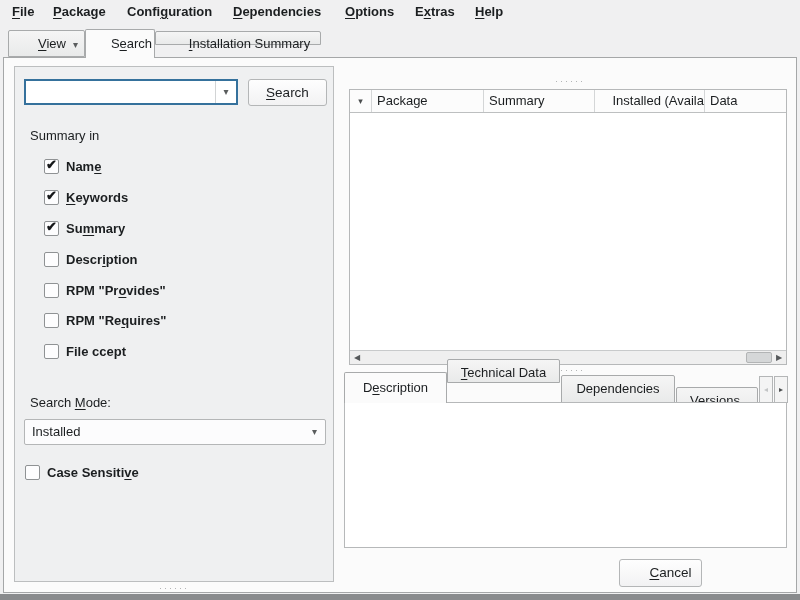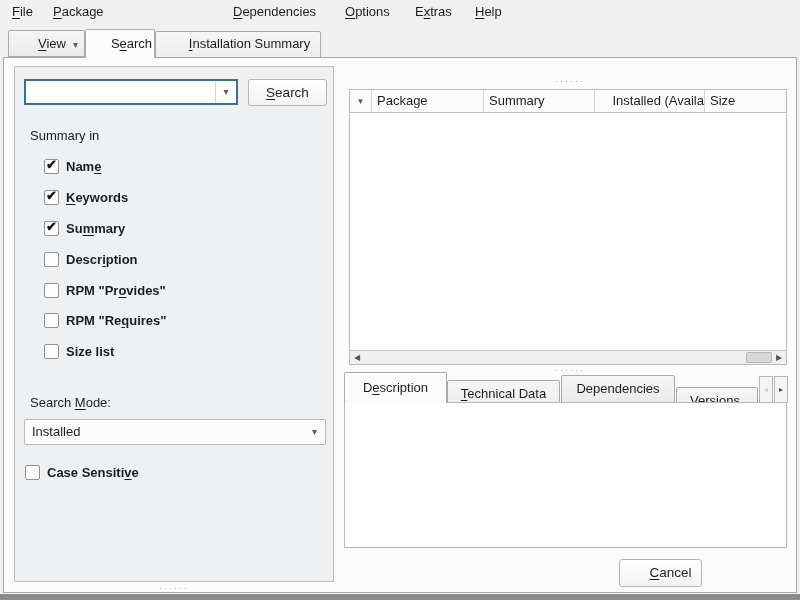--- a/index.html
+++ b/index.html
@@ -7,31 +7,31 @@
   body {
     font-family: "Liberation Sans", sans-serif;
     font-size: 13px;
     color: #1b1e20;
     background: #f0f0f1;
     position: relative;
   }
   u { text-underline-offset: 2px; }
 
   
-  .menubar { position:absolute; left:0; top:0; width:800px; height:24px; background:#f0f0f1; }
+  .menubar { position:absolute; left:0; top:0; width:800px; height:24px; background:#f0f0f1;font-weight:bold; }
   .menu-item { position:absolute; top:0; line-height:24px; padding:0 4px; cursor:default; }
 
   
   .top-tab { position:absolute; border:1px solid #a8aaab; background:linear-gradient(#f5f5f5,#e9eaea);
              text-align:center; cursor:default;padding-left:23px; }
   .tab-view { left:8px; top:30px; width:77px; height:27px; line-height:25px; border-radius:2px 2px 0 0; }
   .tab-view .arrow { font-size:10px; color:#5a5d5e; margin-left:7px; }
   .tab-search { left:85px; top:29px; width:70px; height:29px; line-height:27px;
                 background:#fbfbfb; border-bottom:none; z-index:3; border-radius:2px 2px 0 0; }
-  .tab-summary { left:155px; top:31px; width:166px; height:36px; line-height:24px; border-radius:2px 2px 0 0; }
+  .tab-summary { left:155px; top:31px; width:166px; height:14px; line-height:24px; border-radius:2px 2px 0 0; }
 
   
   .pane { position:absolute; left:3px; top:57px; width:794px; height:536px;
           background:#fbfbfb; border:1px solid #a5a7a8; z-index:1; }
 
   
   .left-panel { position:absolute; left:10px; top:8px; width:320px; height:516px;
                 background:#eff0f1; border:1px solid #bcbebf; }
   .search-combo { position:absolute; left:9px; top:12px; width:214px; height:26px;
                   background:#ffffff; border:2px solid #35719c; }
@@ -73,21 +73,21 @@
   .hscroll .left-a { left:0; }
   .hscroll .right-a { right:0; }
   .hthumb { position:absolute; right:14px; top:1px; width:26px; height:11px;
             background:#d5d7d8; border:1px solid #b2b4b5; border-radius:2px; }
 
   
   .dtab { position:absolute; border:1px solid #a8aaab; background:linear-gradient(#f5f5f5,#e9eaea);
           text-align:center; white-space:nowrap; overflow:hidden; cursor:default; border-radius:2px 2px 0 0; }
   .dtab-desc { left:340px; top:314px; width:103px; height:31px; line-height:29px;
                background:#fbfbfb; border-bottom:none; z-index:3; }
-  .dtab-tech { left:443px; top:322px; width:113px; height:36px; line-height:26px; }
+  .dtab-tech { left:443px; top:301px; width:113px; height:24px; line-height:26px; }
   .dtab-deps { left:557px; top:317px; width:114px; height:28px; line-height:26px; }
   .dtab-vers { left:672px; top:317px; width:82px; height:28px; line-height:26px; text-align:left; padding-left:13px;margin-top:12px; }
   .tab-scroll { position:absolute; top:318px; width:14px; height:27px; border:1px solid #b4b6b7;
                 background:#f4f4f4; text-align:center; font-size:8px; line-height:25px; color:#4a4d4e; }
   .ts-left { left:755px; color:#c3c5c6; }
   .ts-right { left:770px; }
 
   .detail-box { position:absolute; left:340px; top:344px; width:443px; height:146px;
                 background:#ffffff; border:1px solid #b6b8b9; z-index:2; }
 
@@ -96,20 +96,21 @@
   .accept-btn { position:absolute; left:703px; top:501px; width:81px; height:28px; line-height:26px; }
 
   .bottom-strip { position:absolute; left:0; top:594px; width:800px; height:6px; background:#898b8d; }
 </style>
 </head>
 <body>
 
 <div class="menubar">
   <span class="menu-item" style="left:8px"><u>F</u>ile</span>
   <span class="menu-item" style="left:49px"><u>P</u>ackage</span>
+  <span class="menu-item" style="left:123px">Confi<u>g</u>uration</span>
   <span class="menu-item" style="left:229px"><u>D</u>ependencies</span>
   <span class="menu-item" style="left:341px"><u>O</u>ptions</span>
   <span class="menu-item" style="left:411px">E<u>x</u>tras</span>
   <span class="menu-item" style="left:471px"><u>H</u>elp</span>
 </div>
 
 <div class="top-tab tab-view">
   <span><u>V</u>iew</span><span class="arrow">▾</span>
 </div>
 <div class="top-tab tab-search">S<u>e</u>arch</div>
@@ -146,21 +147,21 @@
     <div class="cb-row" style="left:29px; top:215px">
       <span class="cb-box"></span>
       <span>RPM "Pr<u>o</u>vides"</span>
     </div>
     <div class="cb-row" style="left:29px; top:245px">
       <span class="cb-box"></span>
       <span>RPM "Re<u>q</u>uires"</span>
     </div>
     <div class="cb-row" style="left:29px; top:276px">
       <span class="cb-box"></span>
-      <span>Size list</span>
+      <span>File ccept</span>
     </div>
 
     <div class="group-label" style="top:328px">Search <u>M</u>ode:</div>
 
     <div class="dropdown">
       <span>Installed</span>
       <span class="combo-arrow">▾</span>
     </div>
 
     <div class="cb-row" style="left:10px; top:397px">
@@ -172,21 +173,21 @@
   <div class="grip" style="left:551px; top:20px">······</div>
   <div class="grip" style="left:551px; top:309px">······</div>
   <div class="grip" style="left:155px; top:527px">······</div>
 
   <div class="pkg-table">
     <div class="pkg-header">
       <div class="hcell hc0">▾</div>
       <div class="hcell hc1">Package</div>
       <div class="hcell hc2">Summary</div>
       <div class="hcell hc3">Installed (Availa</div>
-      <div class="hcell hc4">Size</div>
+      <div class="hcell hc4">Data</div>
     </div>
     <div class="pkg-body"></div>
     <div class="hscroll">
       <span class="scroll-arrow left-a">◀</span>
       <span class="hthumb"></span>
       <span class="scroll-arrow right-a">▶</span>
     </div>
   </div>
 
   <div class="dtab dtab-desc">D<u>e</u>scription</div>

